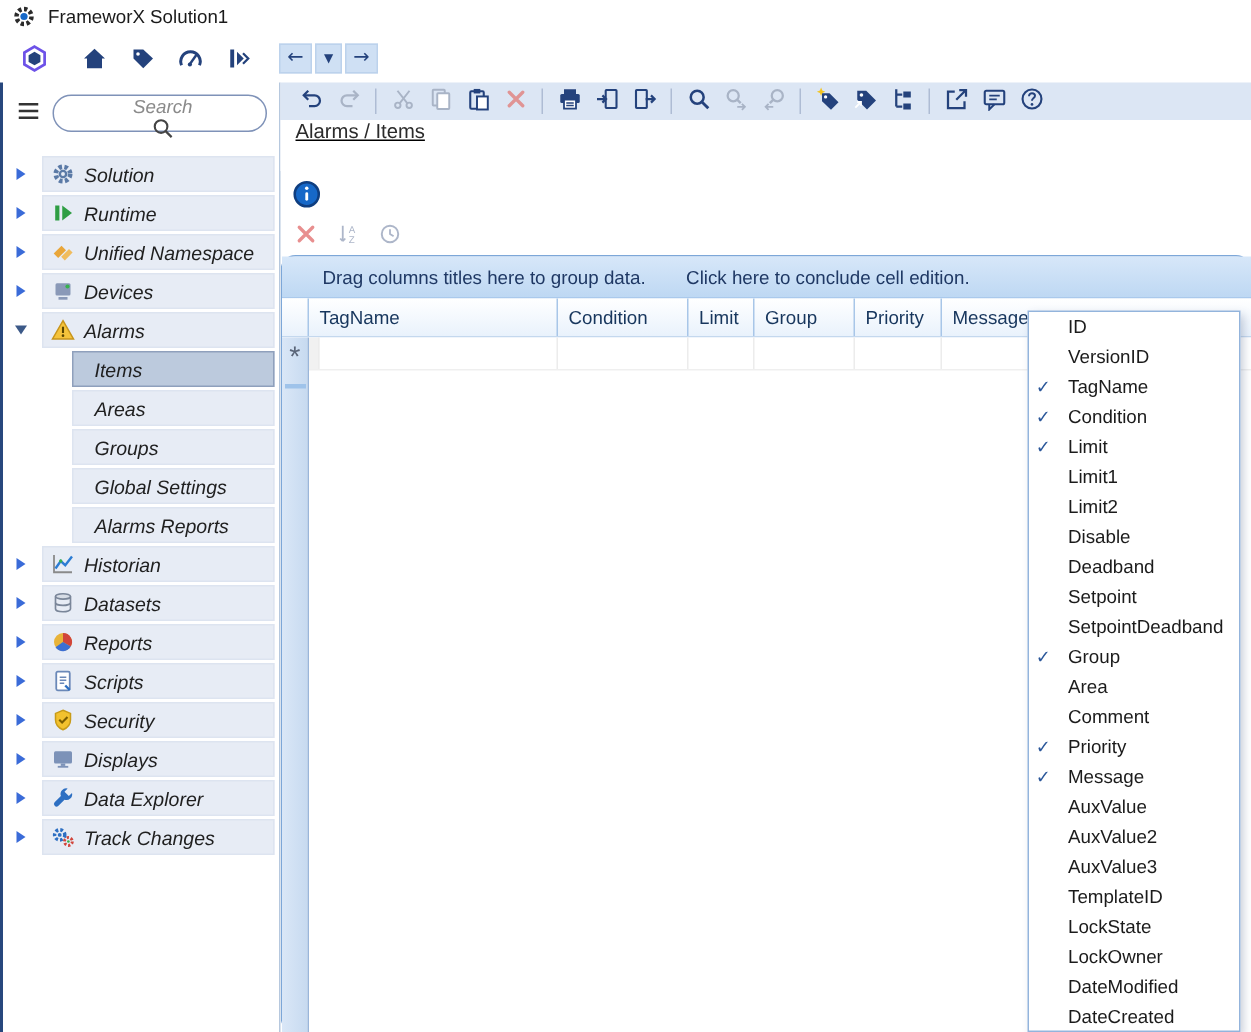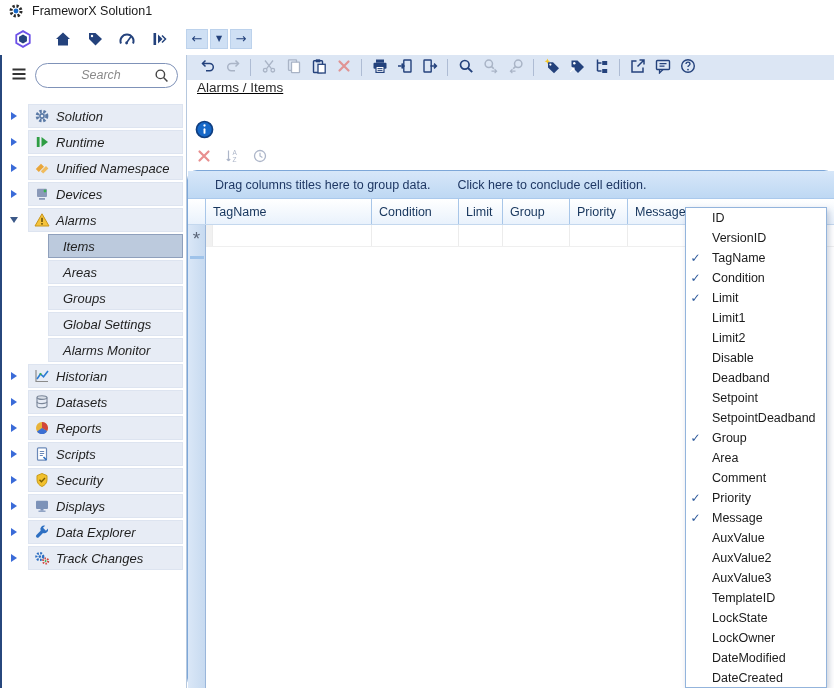--- a/index.html
+++ b/index.html
@@ -26,21 +26,21 @@
   
   .content-row { display:flex; height:633px; position:relative; }
   .left-edge { position:absolute; left:0; top:0; width:2px; height:633px; background:#27477d; z-index:5; }
 
   
   .sidebar { width:186px; height:633px; background:#fff; flex:none; padding-top:5px; }
   .sidebar-top { height:30px; display:flex; align-items:center; padding-left:8px; }
   .hamburger { width:22px; height:20px; display:inline-flex; align-items:center; justify-content:center;
                background:none; border:none; cursor:pointer; }
   .search-pill { margin-left:5px; width:143px; height:25px; border:1px solid #7f92b8; border-radius:13px;
-                 display:flex; align-items:center; padding:0 8px 0 12px; background:#fff; }
+                 display:flex; align-items:center; padding:0 8px 0 12px; background:#fff;flex-direction:column; }
   .search-pill input { flex:1; min-width:0; border:none; outline:none; font-size:12.5px; text-align:center;
                  font-family:"Liberation Sans",sans-serif; color:#333; background:transparent; }
   .search-pill input::placeholder { color:#8a8a8a; font-style:italic; }
   .search-pill .sicn { width:15px; height:15px; flex:none; }
 
   .tree { margin-top:14px; }
   .titem { display:flex; align-items:center; height:24px; margin-bottom:2px; position:relative; cursor:pointer; }
   .arrowbox { width:28px; display:flex; justify-content:center; flex:none; }
   .tri-r { width:0; height:0; border-left:6px solid #3a6bd8; border-top:4.5px solid transparent;
            border-bottom:4.5px solid transparent; }
@@ -269,21 +269,21 @@
           </div>
           <div class="titem child">
             <span class="arrowbox"></span>
             <div class="ibox">
               <span class="lbl">Global Settings</span>
             </div>
           </div>
           <div class="titem child">
             <span class="arrowbox"></span>
             <div class="ibox">
-              <span class="lbl">Alarms Monitor</span>
+              <span class="lbl">Alarms Reports</span>
             </div>
           </div>
           <div class="titem">
             <span class="arrowbox">
               <span class="tri-r"></span>
             </span>
             <div class="ibox">
               <span class="sico">
                 <svg width="16" height="16" viewBox="0 0 16 16">
                   <path d="M2 2v11.5h12" stroke="#8a8a8a" stroke-width="1.2" fill="none"></path>

